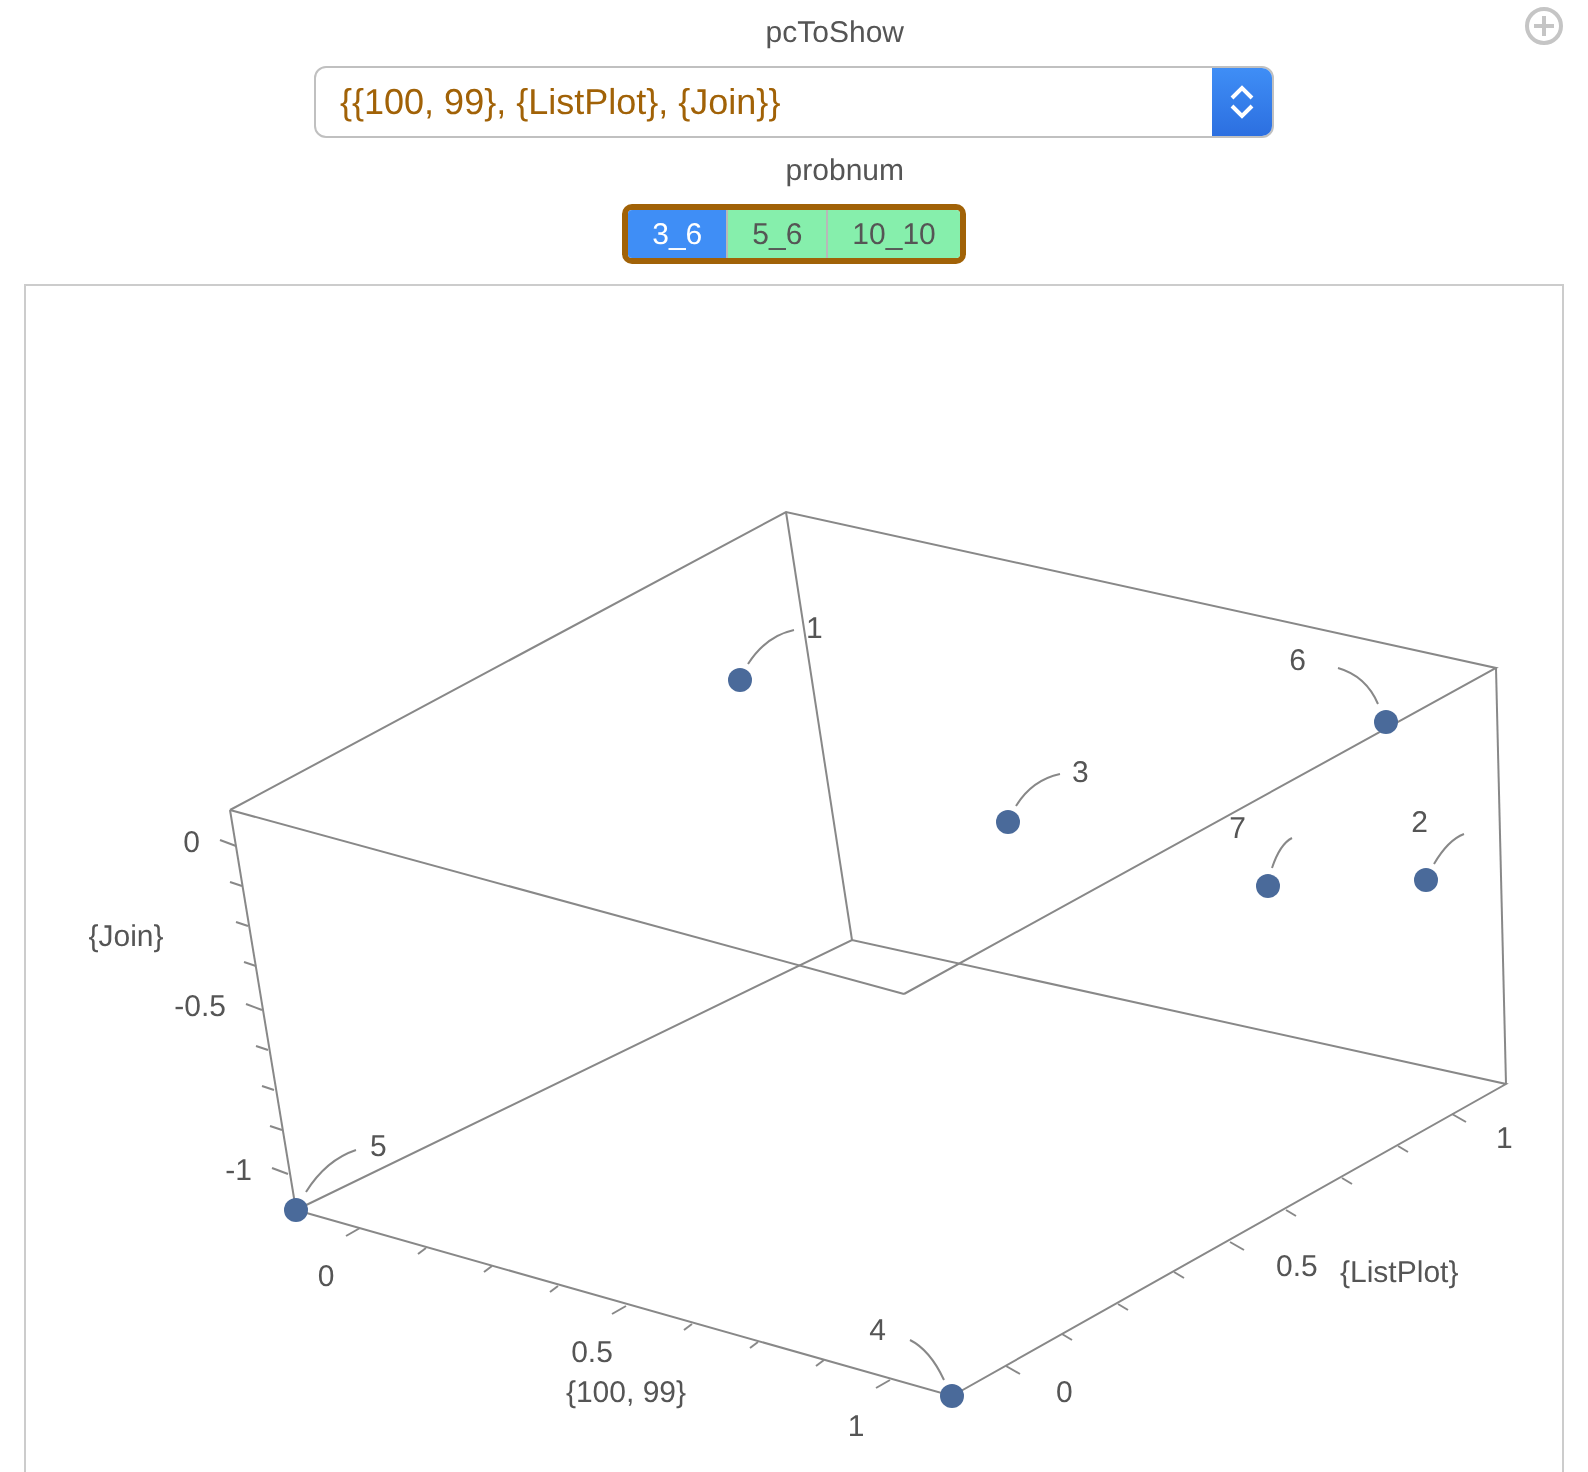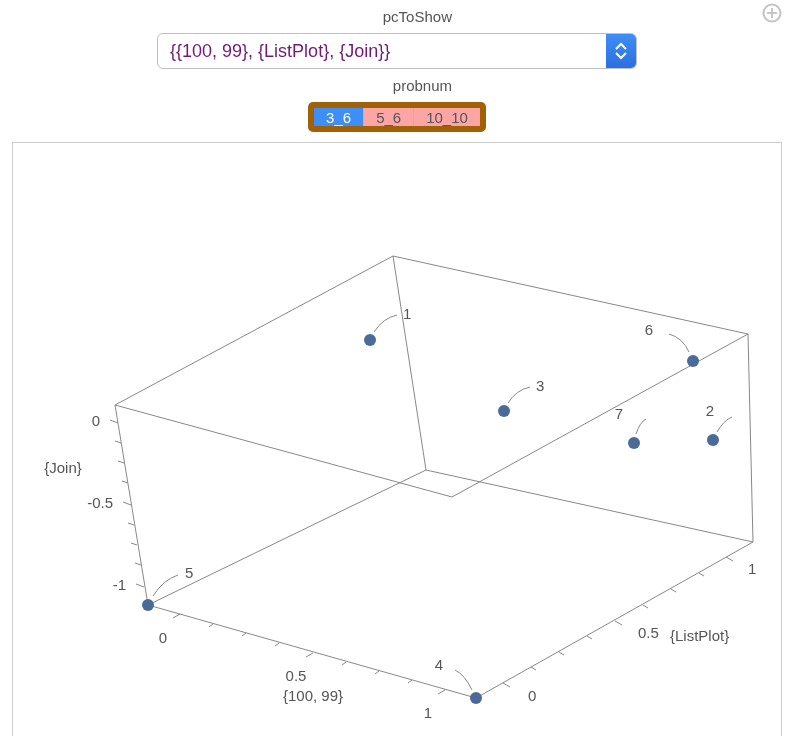--- a/index.html
+++ b/index.html
@@ -40,46 +40,46 @@
     background: #fff;
     height: 36px;
     width: 480px;
   }
   .popup-value {
     flex: 1;
     padding: 0 12px;
     display: flex;
     align-items: center;
     font-size: 18px;
-    color: #701a75;
+    color: #a16207;
   }
   .popup-arrows {
     width: 30px;
     background: linear-gradient(#3f8ef6,#2c6fe0);
     display: flex;
     flex-direction: column;
     align-items: center;
     justify-content: center;
     gap: 2px;
     cursor: pointer;
   }
   .popup-arrows svg { display:block; }
   .setter-bar {
     display: flex;
-    border: 6px solid #a16207;
+    border: 3px solid #a16207;
     border-radius: 5px;
     overflow: hidden;
     height: 30px;
   }
   .setter {
     padding: 0 12px;
     display: flex;
     align-items: center;
     border-right: 1px solid #b8b8b8;
-    background: #fca5a5;
+    background: #86efac;
     cursor: pointer;
     font-size: 15px;
     color: #555;
   }
   .setter:last-child { border-right: none; }
   .setter.selected {
     background: #3f8ef6;
     color: #fff;
   }
   .plus-btn {

